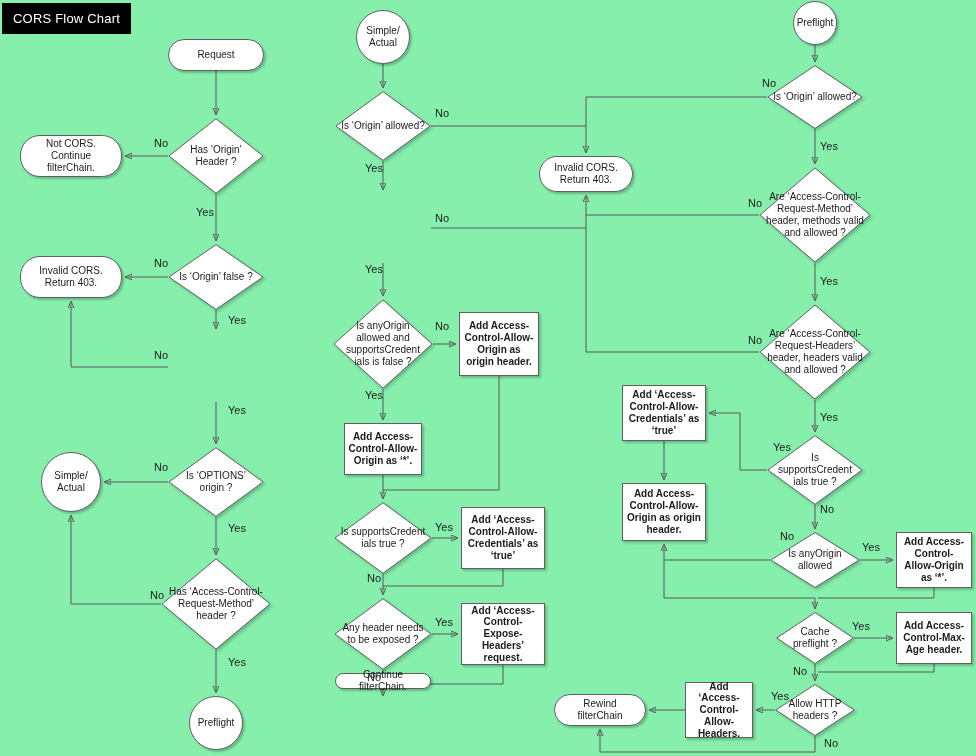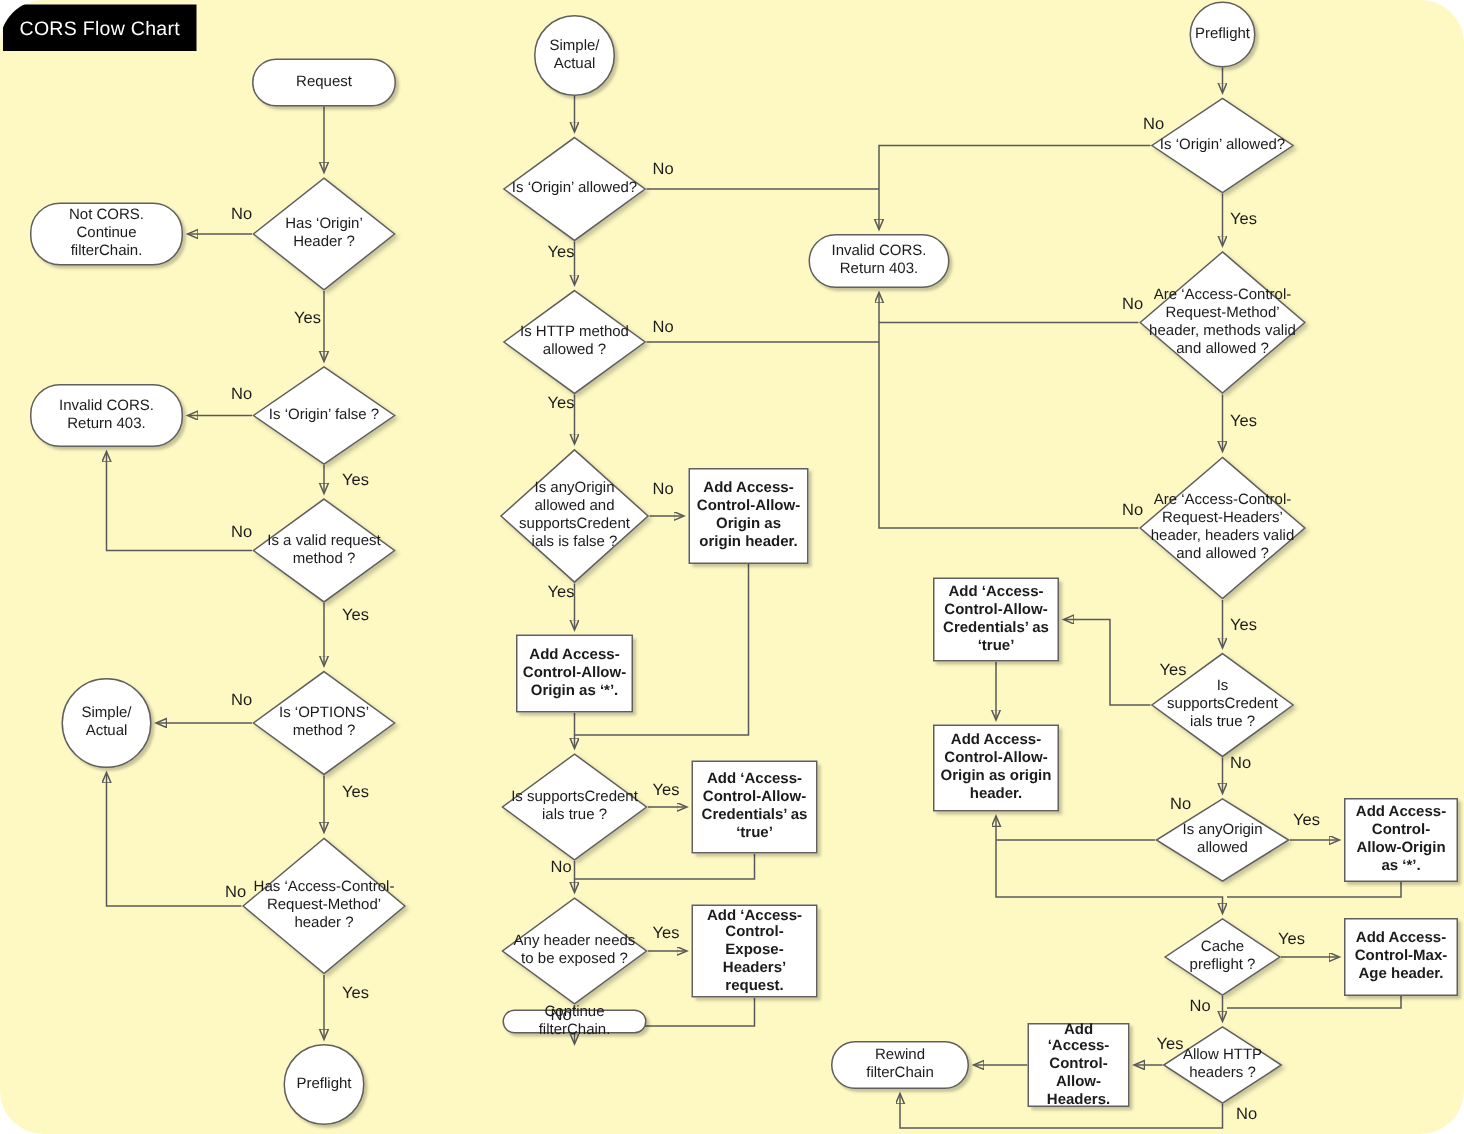--- a/index.html
+++ b/index.html
@@ -1,18 +1,18 @@
 <!DOCTYPE html>
 <html><head>
 <meta charset="utf-8">
 <style>
   * { margin:0; padding:0; box-sizing:border-box; }
   html,body { background:#ffffff; }
   body { font-family:"Liberation Sans", sans-serif; }
-  #canvas { position:relative; width:976px; height:756px; background:#fef9c3; overflow:hidden;border-radius:29px; }
+  #canvas { position:relative; width:976px; height:756px; background:#86efac; overflow:hidden; }
   #title {
     position:absolute; left:2px; top:3px; background:#000000; color:#ffffff;
     font-size:13px; padding:8px 11px; letter-spacing:.2px;
   }
   #wires { position:absolute; left:0; top:0; width:976px; height:756px; }
   #wires path { fill:none; stroke:#595959; stroke-width:1; }
   .node {
     position:absolute; display:flex; align-items:center; justify-content:center;
     text-align:center; font-size:10px; line-height:1.18; color:#1b1b1b;
   }
@@ -119,32 +119,26 @@
     <svg class="dshape" viewBox="0 0 100 100" preserveAspectRatio="none">
         <polygon points="50,1 99,50 50,99 1,50" vector-effect="non-scaling-stroke"></polygon>
       </svg>
     <span class="ntext">Is ‘Origin’ false ?</span>
   </div>
 
   <div class="node stadium" style="left:20px;top:256px;width:102px;height:42px">
     <span>Invalid CORS. Return 403.</span>
   </div>
 
-  <div class="node diamond" style="left:168px;top:332px;width:96px;height:70px">
-    <svg class="dshape" viewBox="0 0 100 100" preserveAspectRatio="none">
-        <polygon points="50,1 99,50 50,99 1,50" vector-effect="non-scaling-stroke"></polygon>
-      </svg>
-    <span class="ntext">Is a valid request method ?</span>
-  </div>
 
   <div class="node diamond" style="left:168px;top:447px;width:96px;height:70px">
     <svg class="dshape" viewBox="0 0 100 100" preserveAspectRatio="none">
         <polygon points="50,1 99,50 50,99 1,50" vector-effect="non-scaling-stroke"></polygon>
       </svg>
-    <span class="ntext">Is ‘OPTIONS’ method ?</span>
+    <span class="ntext">Is ‘OPTIONS’ origin ?</span>
   </div>
 
   <div class="node circle" style="left:41px;top:452px;width:60px;height:60px">
     <span>Simple/ Actual</span>
   </div>
 
   <div class="node diamond" style="left:161px;top:558px;width:110px;height:92px">
     <svg class="dshape" viewBox="0 0 100 100" preserveAspectRatio="none">
         <polygon points="50,1 99,50 50,99 1,50" vector-effect="non-scaling-stroke"></polygon>
       </svg>
@@ -159,26 +153,20 @@
     <span>Simple/ Actual</span>
   </div>
 
   <div class="node diamond" style="left:335px;top:91px;width:96px;height:70px">
     <svg class="dshape" viewBox="0 0 100 100" preserveAspectRatio="none">
         <polygon points="50,1 99,50 50,99 1,50" vector-effect="non-scaling-stroke"></polygon>
       </svg>
     <span class="ntext">Is ‘Origin’ allowed?</span>
   </div>
 
-  <div class="node diamond" style="left:335px;top:193px;width:96px;height:70px">
-    <svg class="dshape" viewBox="0 0 100 100" preserveAspectRatio="none">
-        <polygon points="50,1 99,50 50,99 1,50" vector-effect="non-scaling-stroke"></polygon>
-      </svg>
-    <span class="ntext">Is HTTP method allowed ?</span>
-  </div>
 
   <div class="node diamond" style="left:333px;top:299px;width:100px;height:90px">
     <svg class="dshape" viewBox="0 0 100 100" preserveAspectRatio="none">
         <polygon points="50,1 99,50 50,99 1,50" vector-effect="non-scaling-stroke"></polygon>
       </svg>
     <span class="ntext">Is anyOrigin allowed and supportsCredent ials is false ?</span>
   </div>
 
   <div class="node rect" style="left:459px;top:312px;width:80px;height:64px">
     <span>Add Access-Control-Allow-Origin as origin header.</span>

